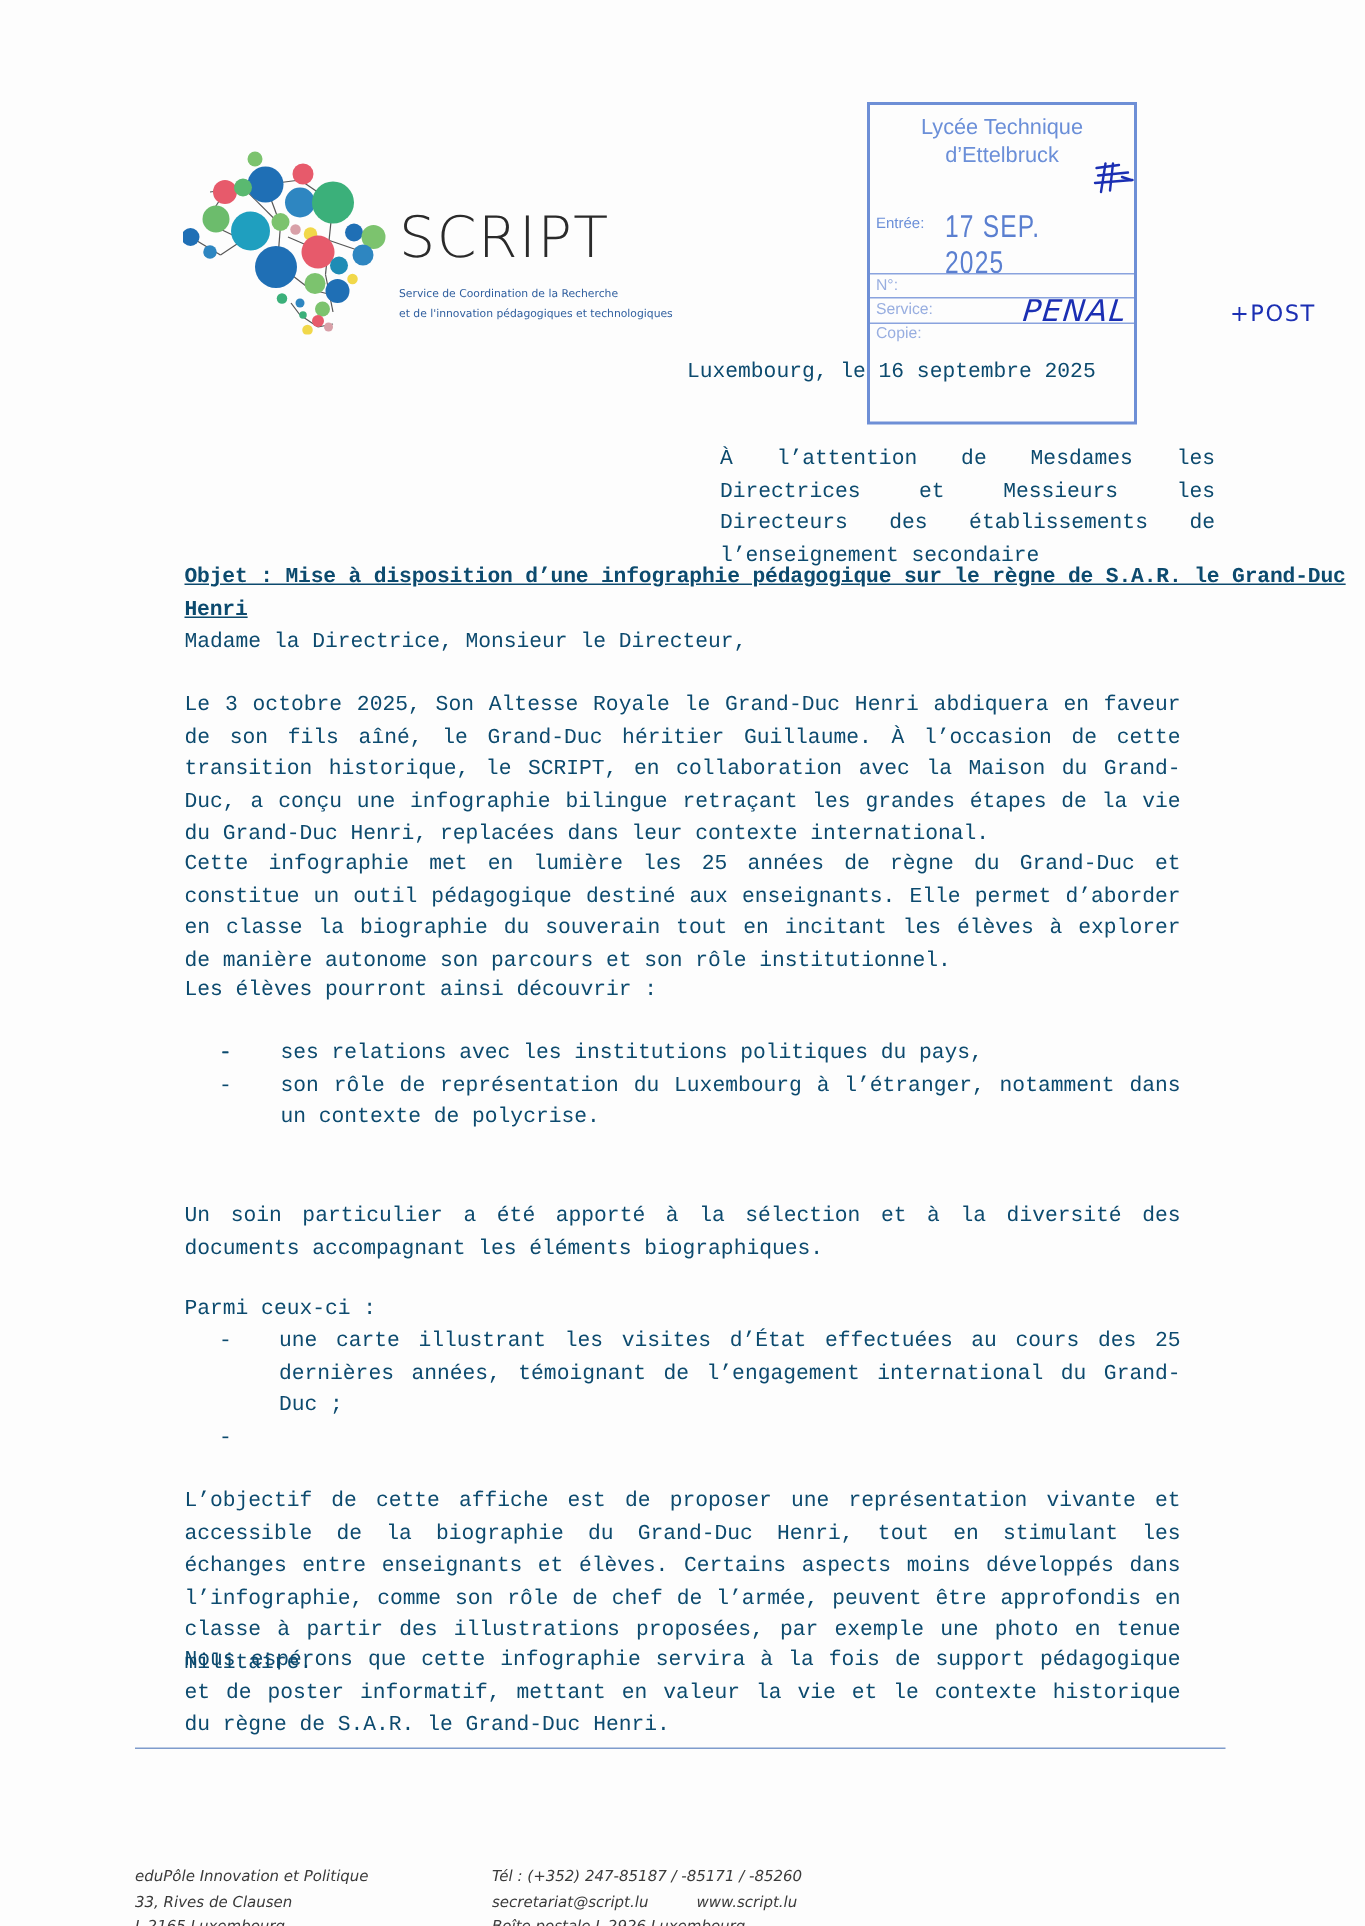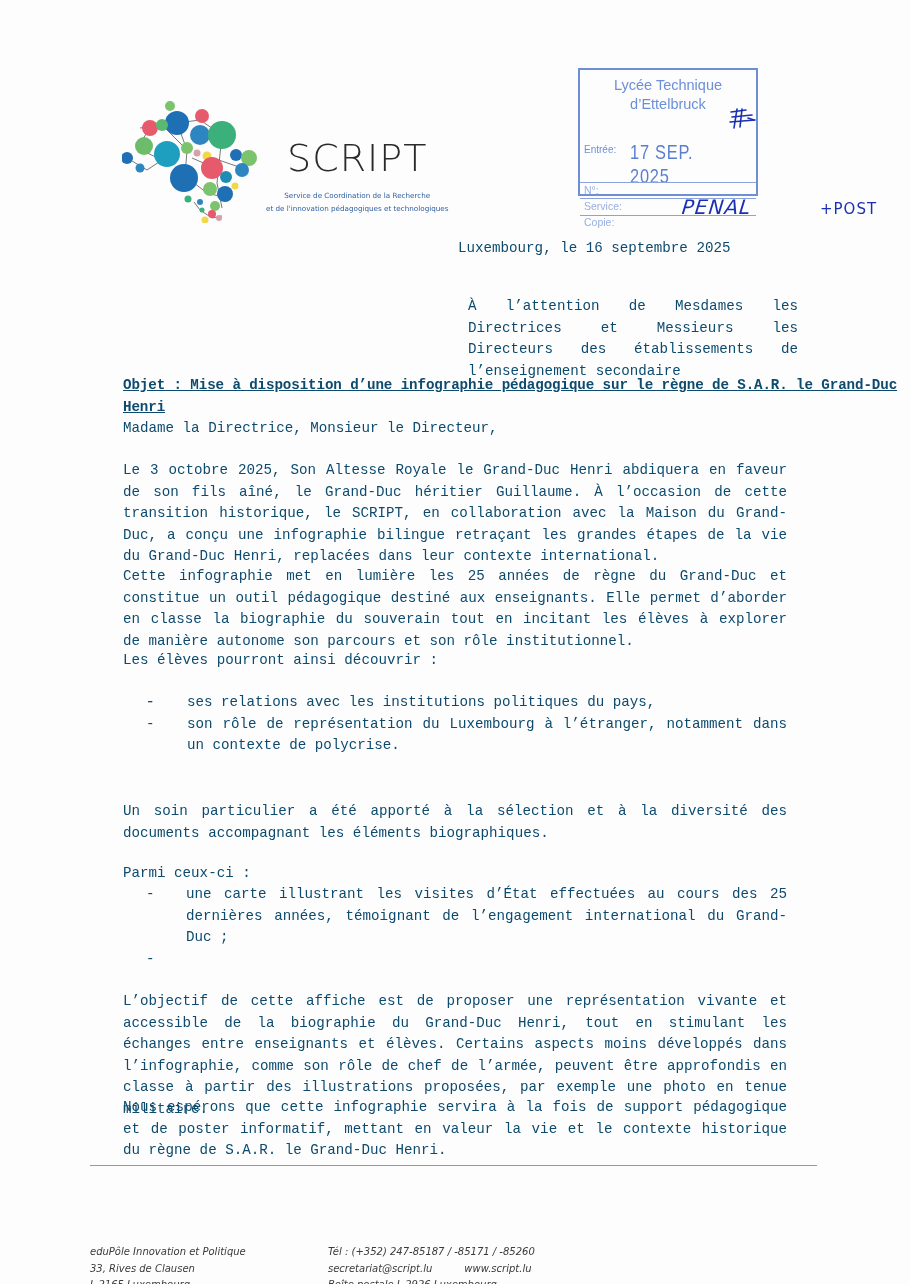--- a/index.html
+++ b/index.html
@@ -2,40 +2,40 @@
 <html><head>
 <meta charset="utf-8">
 <style>
   html, body { margin: 0; padding: 0; background: #ffffff; }
   body { width: 910px; height: 1284px; position: relative; overflow: hidden;
          font-family: "Liberation Sans", sans-serif; color: #1b1b1b; }
   .page { position: absolute; left: 0; top: 0; width: 910px; height: 1284px; background: #fdfdfd; }
 
   
   .logo { position: absolute; left: 122px; top: 98px; width: 140px; height: 125px; }
-  .brand { position: absolute; left: 266px; top: 138px; text-align: center; }
+  .brand { position: absolute; left: 266px; top: 138px; }
   .brand-name { font-family: "DejaVu Sans", sans-serif; font-weight: 300; font-size: 38px; letter-spacing: 1px; color: #2a2a2a; line-height: 40px; }
   .brand-sub { font-family: "DejaVu Sans", sans-serif; font-size: 7.2px; color: #2f5e9e; line-height: 8.5px; margin-top: 14px; }
 
   
-  .stamp { position: absolute; left: 578px; top: 68px; width: 180px; height: 128px; border: 2px solid #6e8fd6; box-sizing: border-box; color: #6b8fd8; }
+  .stamp { position: absolute; left: 578px; top: 68px; width: 180px; height: 215px; border: 2px solid #6e8fd6; box-sizing: border-box; color: #6b8fd8; }
   .stamp-school { position: absolute; left: 0; width: 100%; top: 6px; text-align: center; font-size: 14.5px; line-height: 19px; color: #6b8fd8; }
   .stamp-entry { position: absolute; left: 4px; top: 74px; font-size: 10px; color: #6b8fd8; }
   .stamp-date { position: absolute; left: 50px; top: 70px; font-family: "Liberation Sans Narrow", "Liberation Sans", sans-serif; font-size: 21px; color: #5a7fd0; transform: scaleX(0.78); transform-origin: left; letter-spacing: 1px; }
   .stamp-line { position: absolute; left: 0; width: 100%; border-top: 1.5px solid #8aa3de; }
   .stamp-field { position: absolute; left: 4px; font-size: 10.5px; color: #98aee0; }
   .initials { position: absolute; left: 728px; top: 106px; }
 
   .hand-penal { position: absolute; left: 682px; top: 195px; font-family: "DejaVu Sans", sans-serif; font-size: 20px; color: #1b2fb3; letter-spacing: 1px; font-style: italic; transform: skewX(-6deg); }
   .hand-post { position: absolute; left: 820px; top: 200px; font-family: "DejaVu Sans", sans-serif; font-size: 15px; color: #1b2fb3; letter-spacing: 1px; }
 
   
   .txt { position: absolute; font-family: Liberation Mono, monospace; font-size: 14.2px; line-height: 21.5px; color: #0c4a6e; margin-top: 20px; }
   .date-line { left: 458px; top: 218px; }
-  .addressee { left: 468px; top: 276px; width: 330px; text-align: justify; text-align-last: left; }
+  .addressee { left: 480px; top: 276px; width: 330px; text-align: justify; text-align-last: left; }
   .subject { left: 123px; top: 355px; font-weight: bold; text-decoration: underline; font-size: 14.2px; letter-spacing: -0.1px; }
   .body { left: 123px; width: 664px; text-align: justify; }
   .salut { top: 398px; }
   .p1 { top: 440px; }
   .p2 { top: 546px; }
   .p3 { top: 630px; }
   .list1 { top: 672px; }
   .p4 { top: 781px; }
   .p5 { top: 843px; }
   .list2 { top: 864px; }

